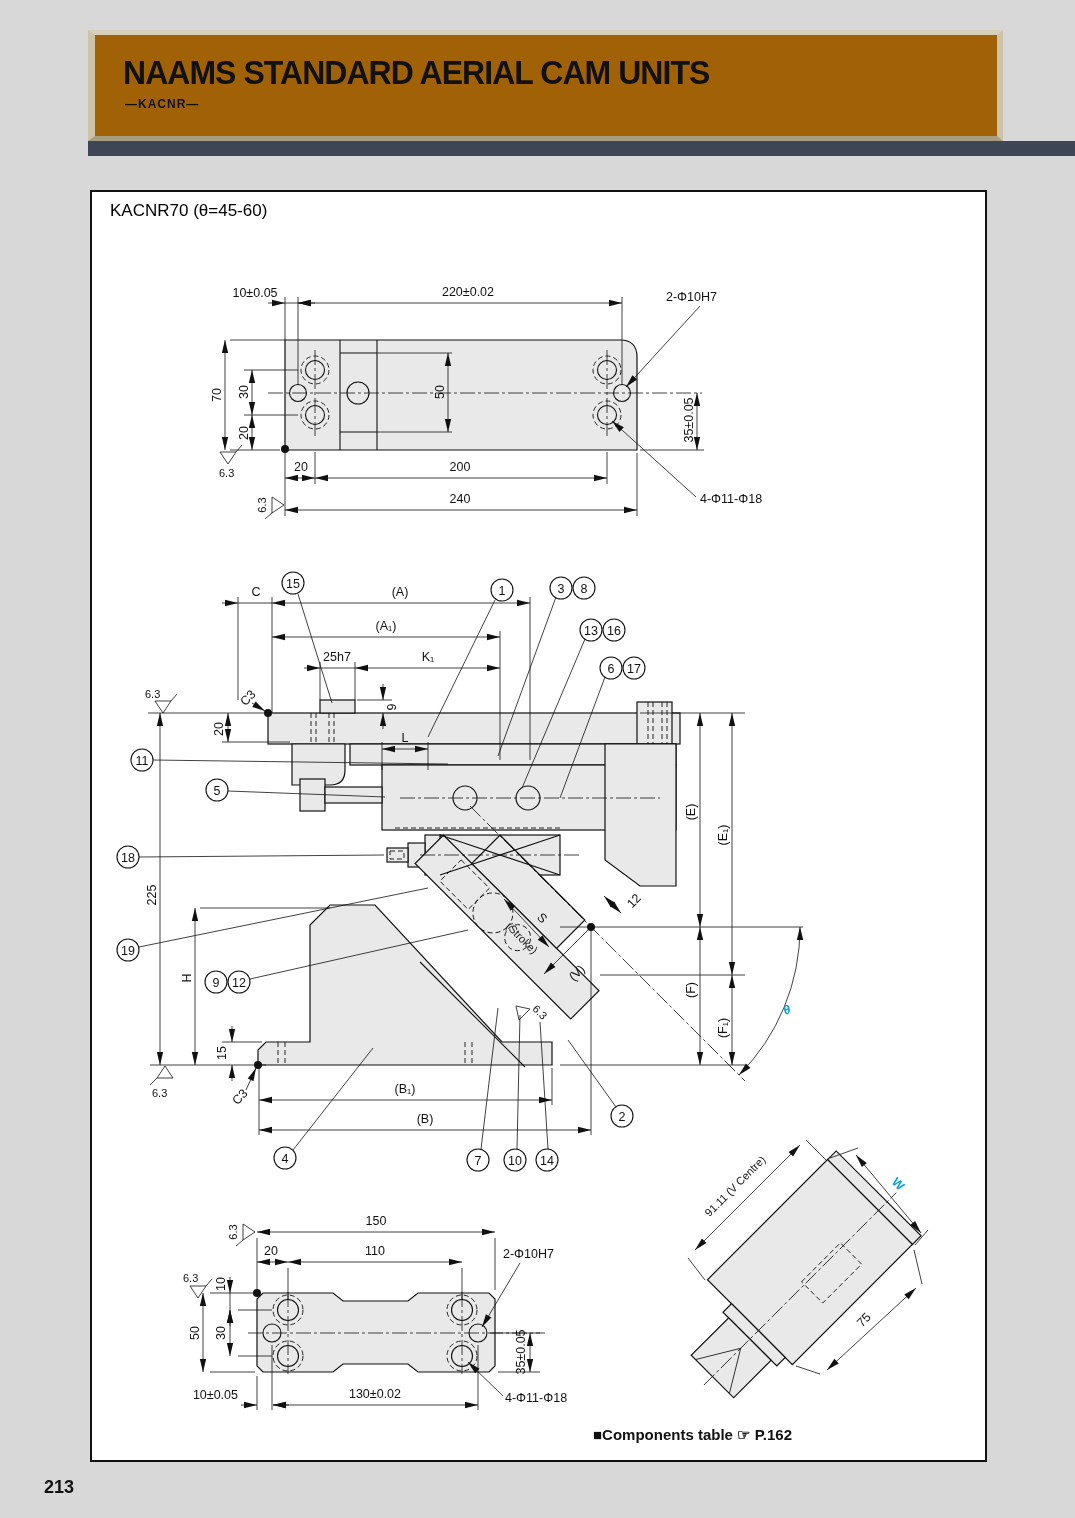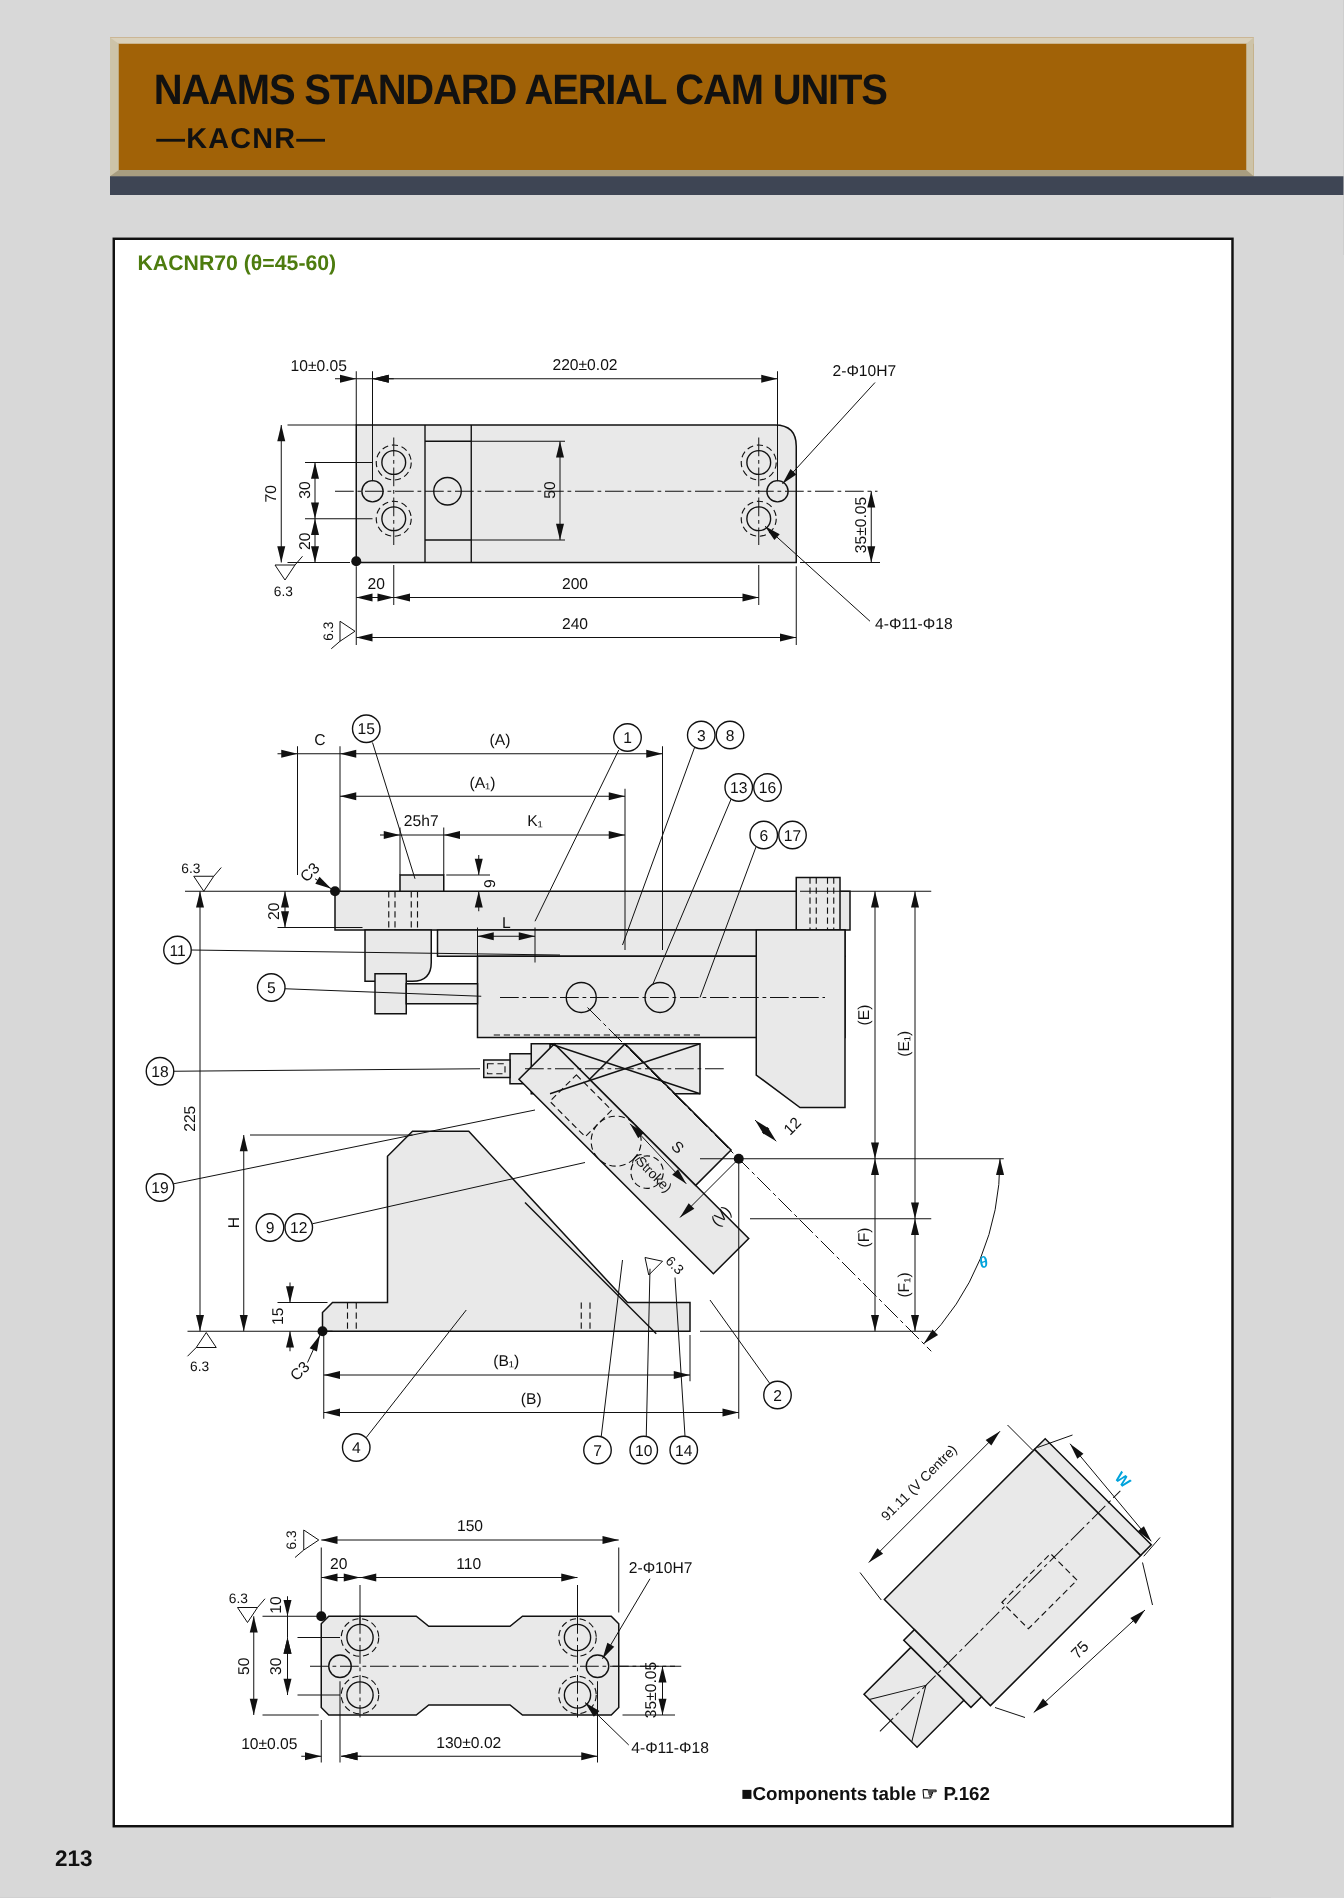--- a/index.html
+++ b/index.html
@@ -3,24 +3,24 @@
 <meta charset="utf-8">
 <style>
   html,body{margin:0;padding:0;background:#bfbfbf;}
   .page{position:relative;width:1075px;height:1518px;background:#d8d8d8;overflow:hidden;
         font-family:"Liberation Sans",sans-serif;color:#111;}
   .banner{position:absolute;left:88px;top:30px;width:902px;height:101px;background:#a16207;
           border-top:5px solid #d9d0bb;border-left:7px solid #cdc3a8;
           border-bottom:5px solid #a89d80;border-right:6px solid #cdc3a8;}
   .banner-title{position:absolute;left:28px;top:18px;font-size:34px;font-weight:900;
                 letter-spacing:-1px;transform:scaleX(.94);transform-origin:left;white-space:nowrap;}
-  .banner-sub{position:absolute;left:30px;top:62px;font-size:23px;font-weight:800;letter-spacing:1px;}
+  .banner-sub{position:absolute;left:30px;top:62px;font-size:12px;font-weight:800;letter-spacing:1px;}
   .darkbar{position:absolute;left:88px;top:141px;width:987px;height:15px;background:#3e4554;}
   .content-box{position:absolute;left:90px;top:190px;width:893px;height:1268px;background:#fff;border:2px solid #111;}
-  .model-title{position:absolute;left:110px;top:201px;font-size:17px;font-weight:700;color:#4d7c0f;}
+  .model-title{position:absolute;left:110px;top:201px;font-size:17px;font-weight:400;color:#000000;}
   .footer-note{position:absolute;left:593px;top:1426px;width:380px;text-align:left;font-size:15px;font-weight:700;}
   .page-num{position:absolute;left:44px;top:1477px;font-size:18px;font-weight:800;}
   svg.dwg{position:absolute;left:0;top:0;pointer-events:none;}
   
   .ln{stroke:#111;stroke-width:1.1;fill:none;}
   .thin{stroke:#111;stroke-width:0.8;fill:none;}
   .part{fill:#e9e9e9;stroke:#111;stroke-width:1.2;}
   .dash{stroke:#111;stroke-width:0.9;fill:none;stroke-dasharray:5 3;}
   .cl{stroke:#111;stroke-width:0.8;fill:none;stroke-dasharray:15 3 3 3;}
   .t{font-family:"Liberation Sans",sans-serif;font-size:12.5px;fill:#111;}

